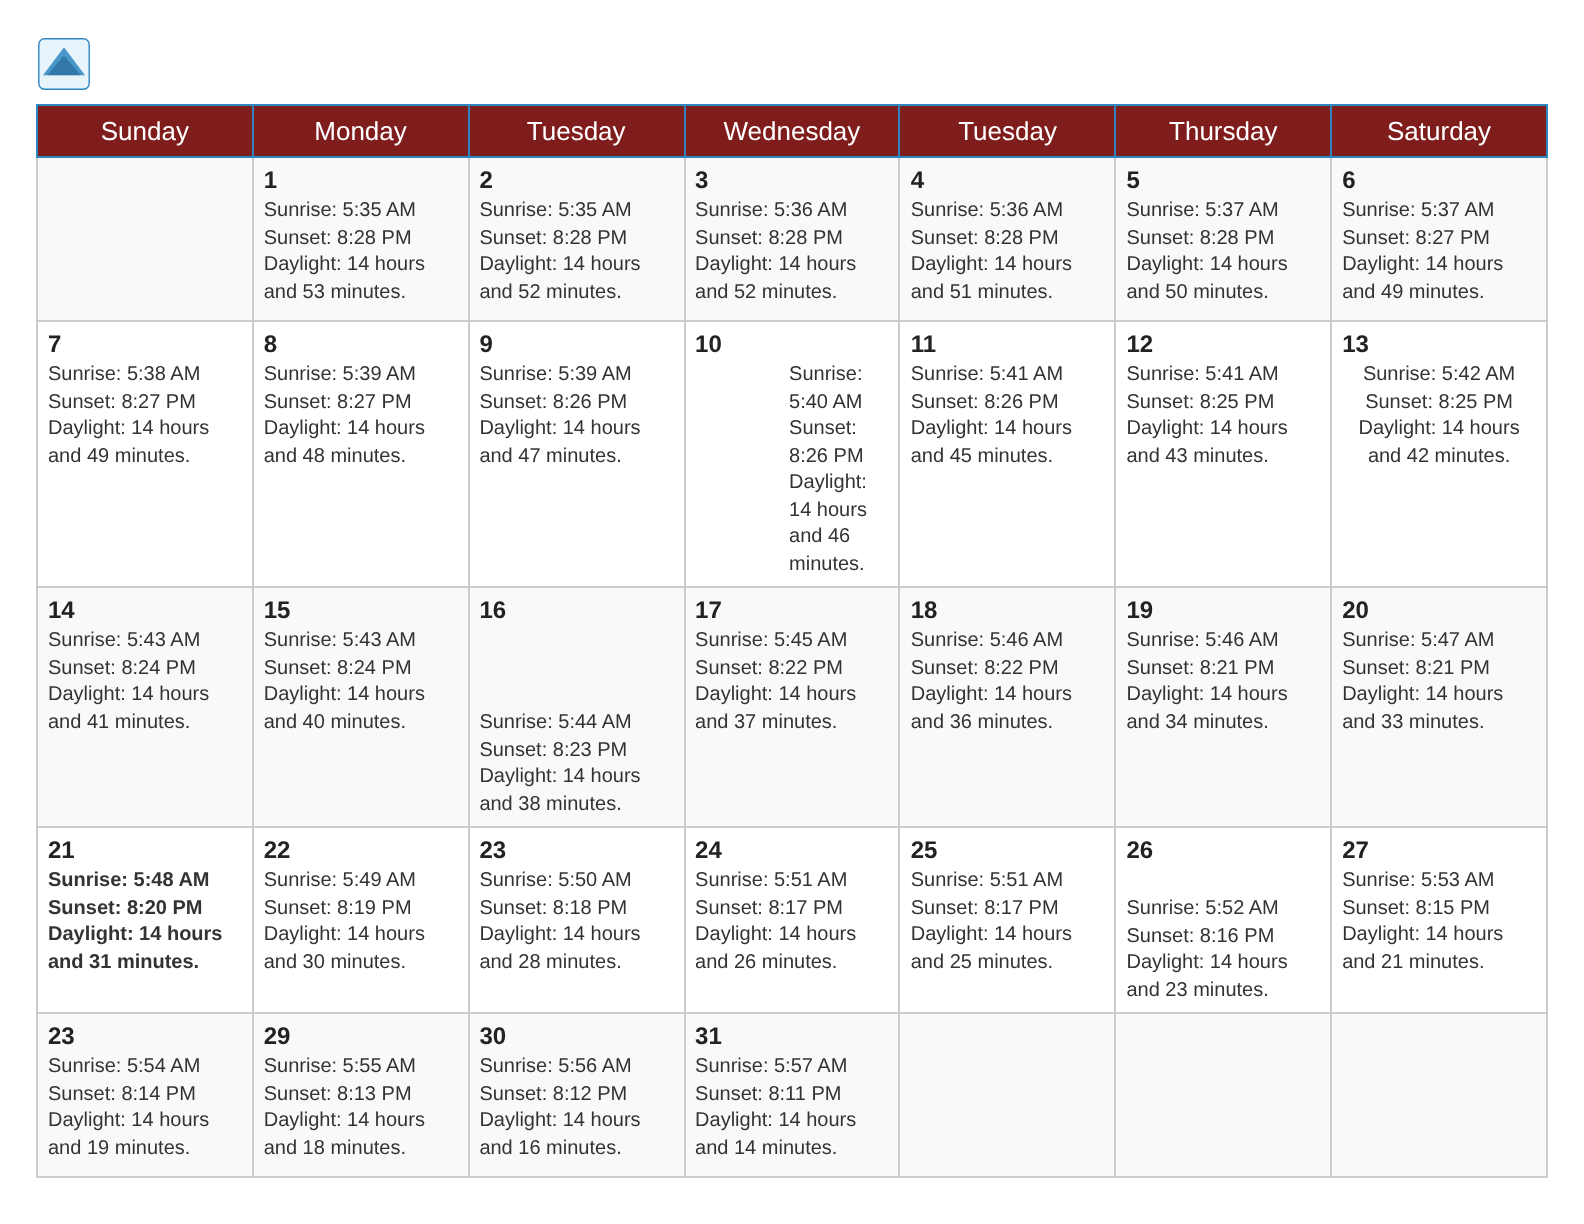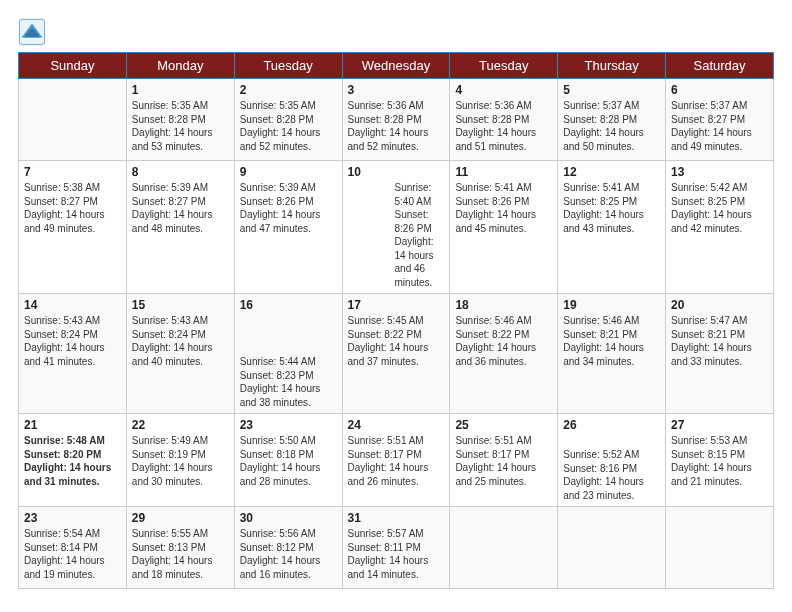--- a/index.html
+++ b/index.html
@@ -213,21 +213,21 @@
           </td>
           <td>
             <span class="day-num">12</span>
             <div class="day-info" style="white-space: pre-line;">Sunrise: 5:41 AM
 Sunset: 8:25 PM
 Daylight: 14 hours
 and 43 minutes.</div>
           </td>
           <td>
             <span class="day-num">13</span>
-            <div class="day-info" style="white-space: pre-line;">Sunrise: 5:42 AM
+            <div class="day-info" style="white-space: pre-line; text-align: center;">Sunrise: 5:42 AM
 Sunset: 8:25 PM
 Daylight: 14 hours
 and 42 minutes.</div>
           </td>
         </tr>
         <tr>
           <td>
             <span class="day-num">14</span>
             <div class="day-info" style="white-space: pre-line;">Sunrise: 5:43 AM
 Sunset: 8:24 PM

